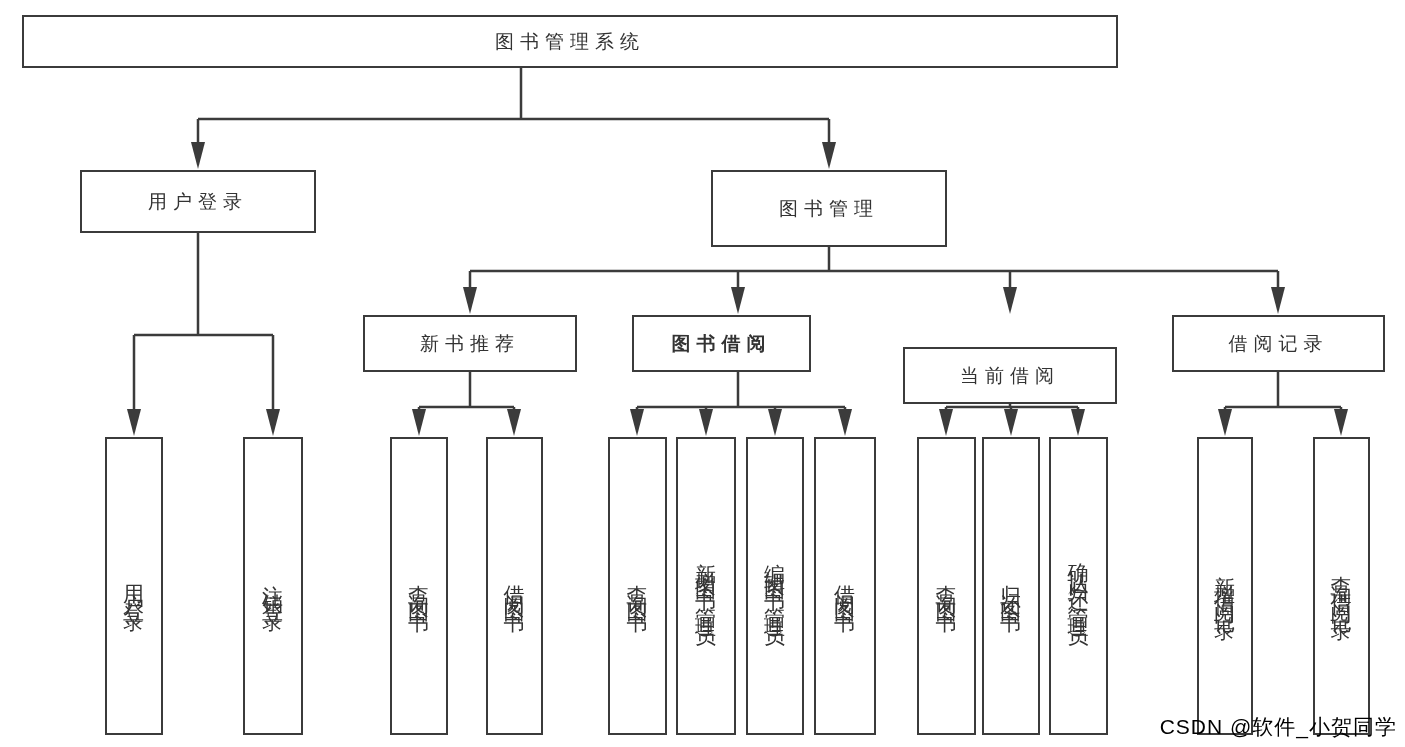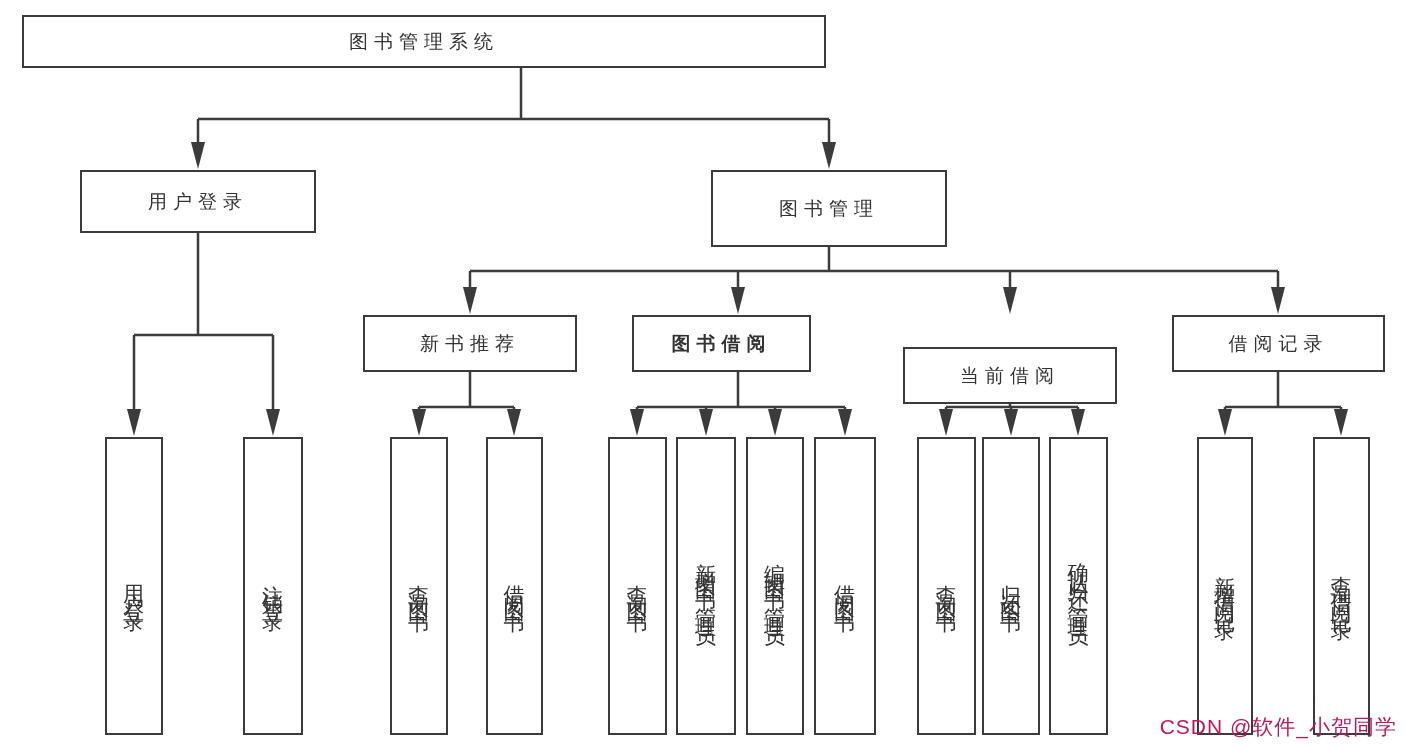--- a/index.html
+++ b/index.html
@@ -54,21 +54,21 @@
     line-height: 1;
     color: #333333;
     white-space: nowrap;
   }
   .watermark {
     position: absolute;
     right: 8px;
     bottom: 6px;
     font-size: 21px;
     letter-spacing: 1px;
-    color: #be185d;
+    color: #000000;
     z-index: 5;
     pointer-events: none;
   }
 </style>
 </head>
 <body>
 
 <div class="stage">
 
   <svg class="wires" viewBox="0 0 1405 747" aria-hidden="true">
@@ -97,21 +97,21 @@
       <polygon points="768,409 782,409 775,436"></polygon>
       <polygon points="838,409 852,409 845,436"></polygon>
       <polygon points="939,409 953,409 946,436"></polygon>
       <polygon points="1004,409 1018,409 1011,436"></polygon>
       <polygon points="1071,409 1085,409 1078,436"></polygon>
       <polygon points="1218,409 1232,409 1225,436"></polygon>
       <polygon points="1334,409 1348,409 1341,436"></polygon>
     </g>
   </svg>
 
-  <div class="node" style="left:22px; top:15px; width:804px; height:53px;">图书管理系统</div>
+  <div class="node" style="left:22px; top:15px; width:1096px; height:53px;">图书管理系统</div>
 
   <div class="node" style="left:80px; top:170px; width:236px; height:63px;">用户登录</div>
   <div class="node" style="left:711px; top:170px; width:236px; height:77px;">图书管理</div>
 
   <div class="node" style="left:363px; top:315px; width:214px; height:57px;">新书推荐</div>
   <div class="node" style="left:632px; top:315px; width:179px; height:57px;font-weight:bold;">图书借阅</div>
   <div class="node" style="left:903px; top:315px; width:214px; height:57px;margin-top:32px;">当前借阅</div>
   <div class="node" style="left:1172px; top:315px; width:213px; height:57px;">借阅记录</div>
 
   <div class="leaf" style="left:105px; top:437px; width:58px; height:298px;">

